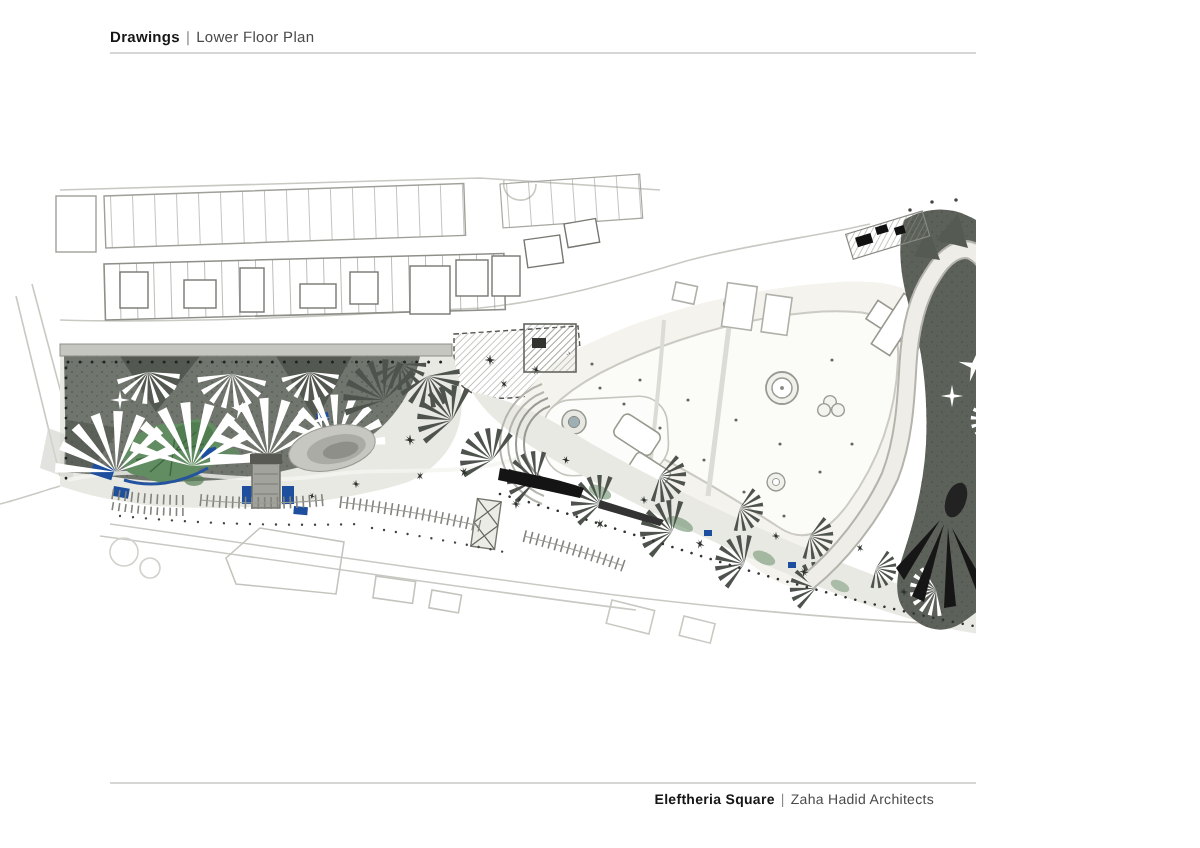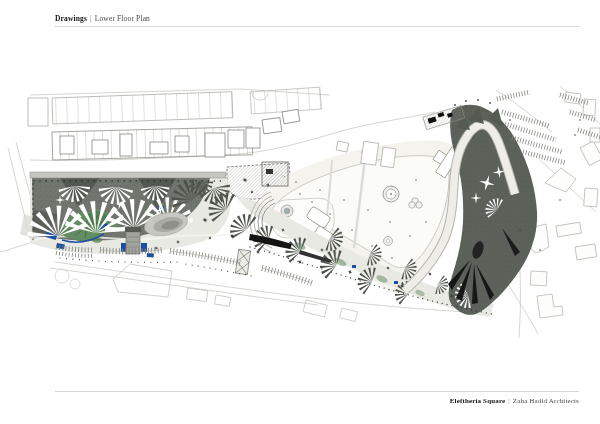--- a/index.html
+++ b/index.html
@@ -1,17 +1,17 @@
 <!DOCTYPE html>
 <html><head>
 <meta charset="utf-8">
 <style>
   html,body{margin:0;padding:0;background:#ffffff;}
-  .sheet{position:relative;width:600px;height:424px;background:#ffffff;overflow:hidden;
-         font-family:Liberation Serif, serif;}
+  .sheet{position:relative;width:488px;height:424px;background:#ffffff;overflow:hidden;
+         font-family:Liberation Sans, sans-serif;}
   .titleblock{position:absolute;left:55px;top:14px;font-size:7.5px;letter-spacing:.15px;color:#4a4a4a;}
   .titleblock b{color:#161616;font-weight:bold;}
   .sep{color:#8a8a8a;padding:0 3px;}
   .rule{position:absolute;left:55px;width:524px;height:1px;background:#d6d6d4;}
   .rule.top{top:26px;}
   .rule.bottom{top:391px;}
   .footblock{position:absolute;right:21px;top:397px;font-size:7px;letter-spacing:.15px;color:#4a4a4a;text-align:right;}
   .footblock b{color:#161616;font-weight:bold;}
   .planwrap{position:absolute;left:0;top:0;width:600px;height:424px;}
   svg{display:block;}

